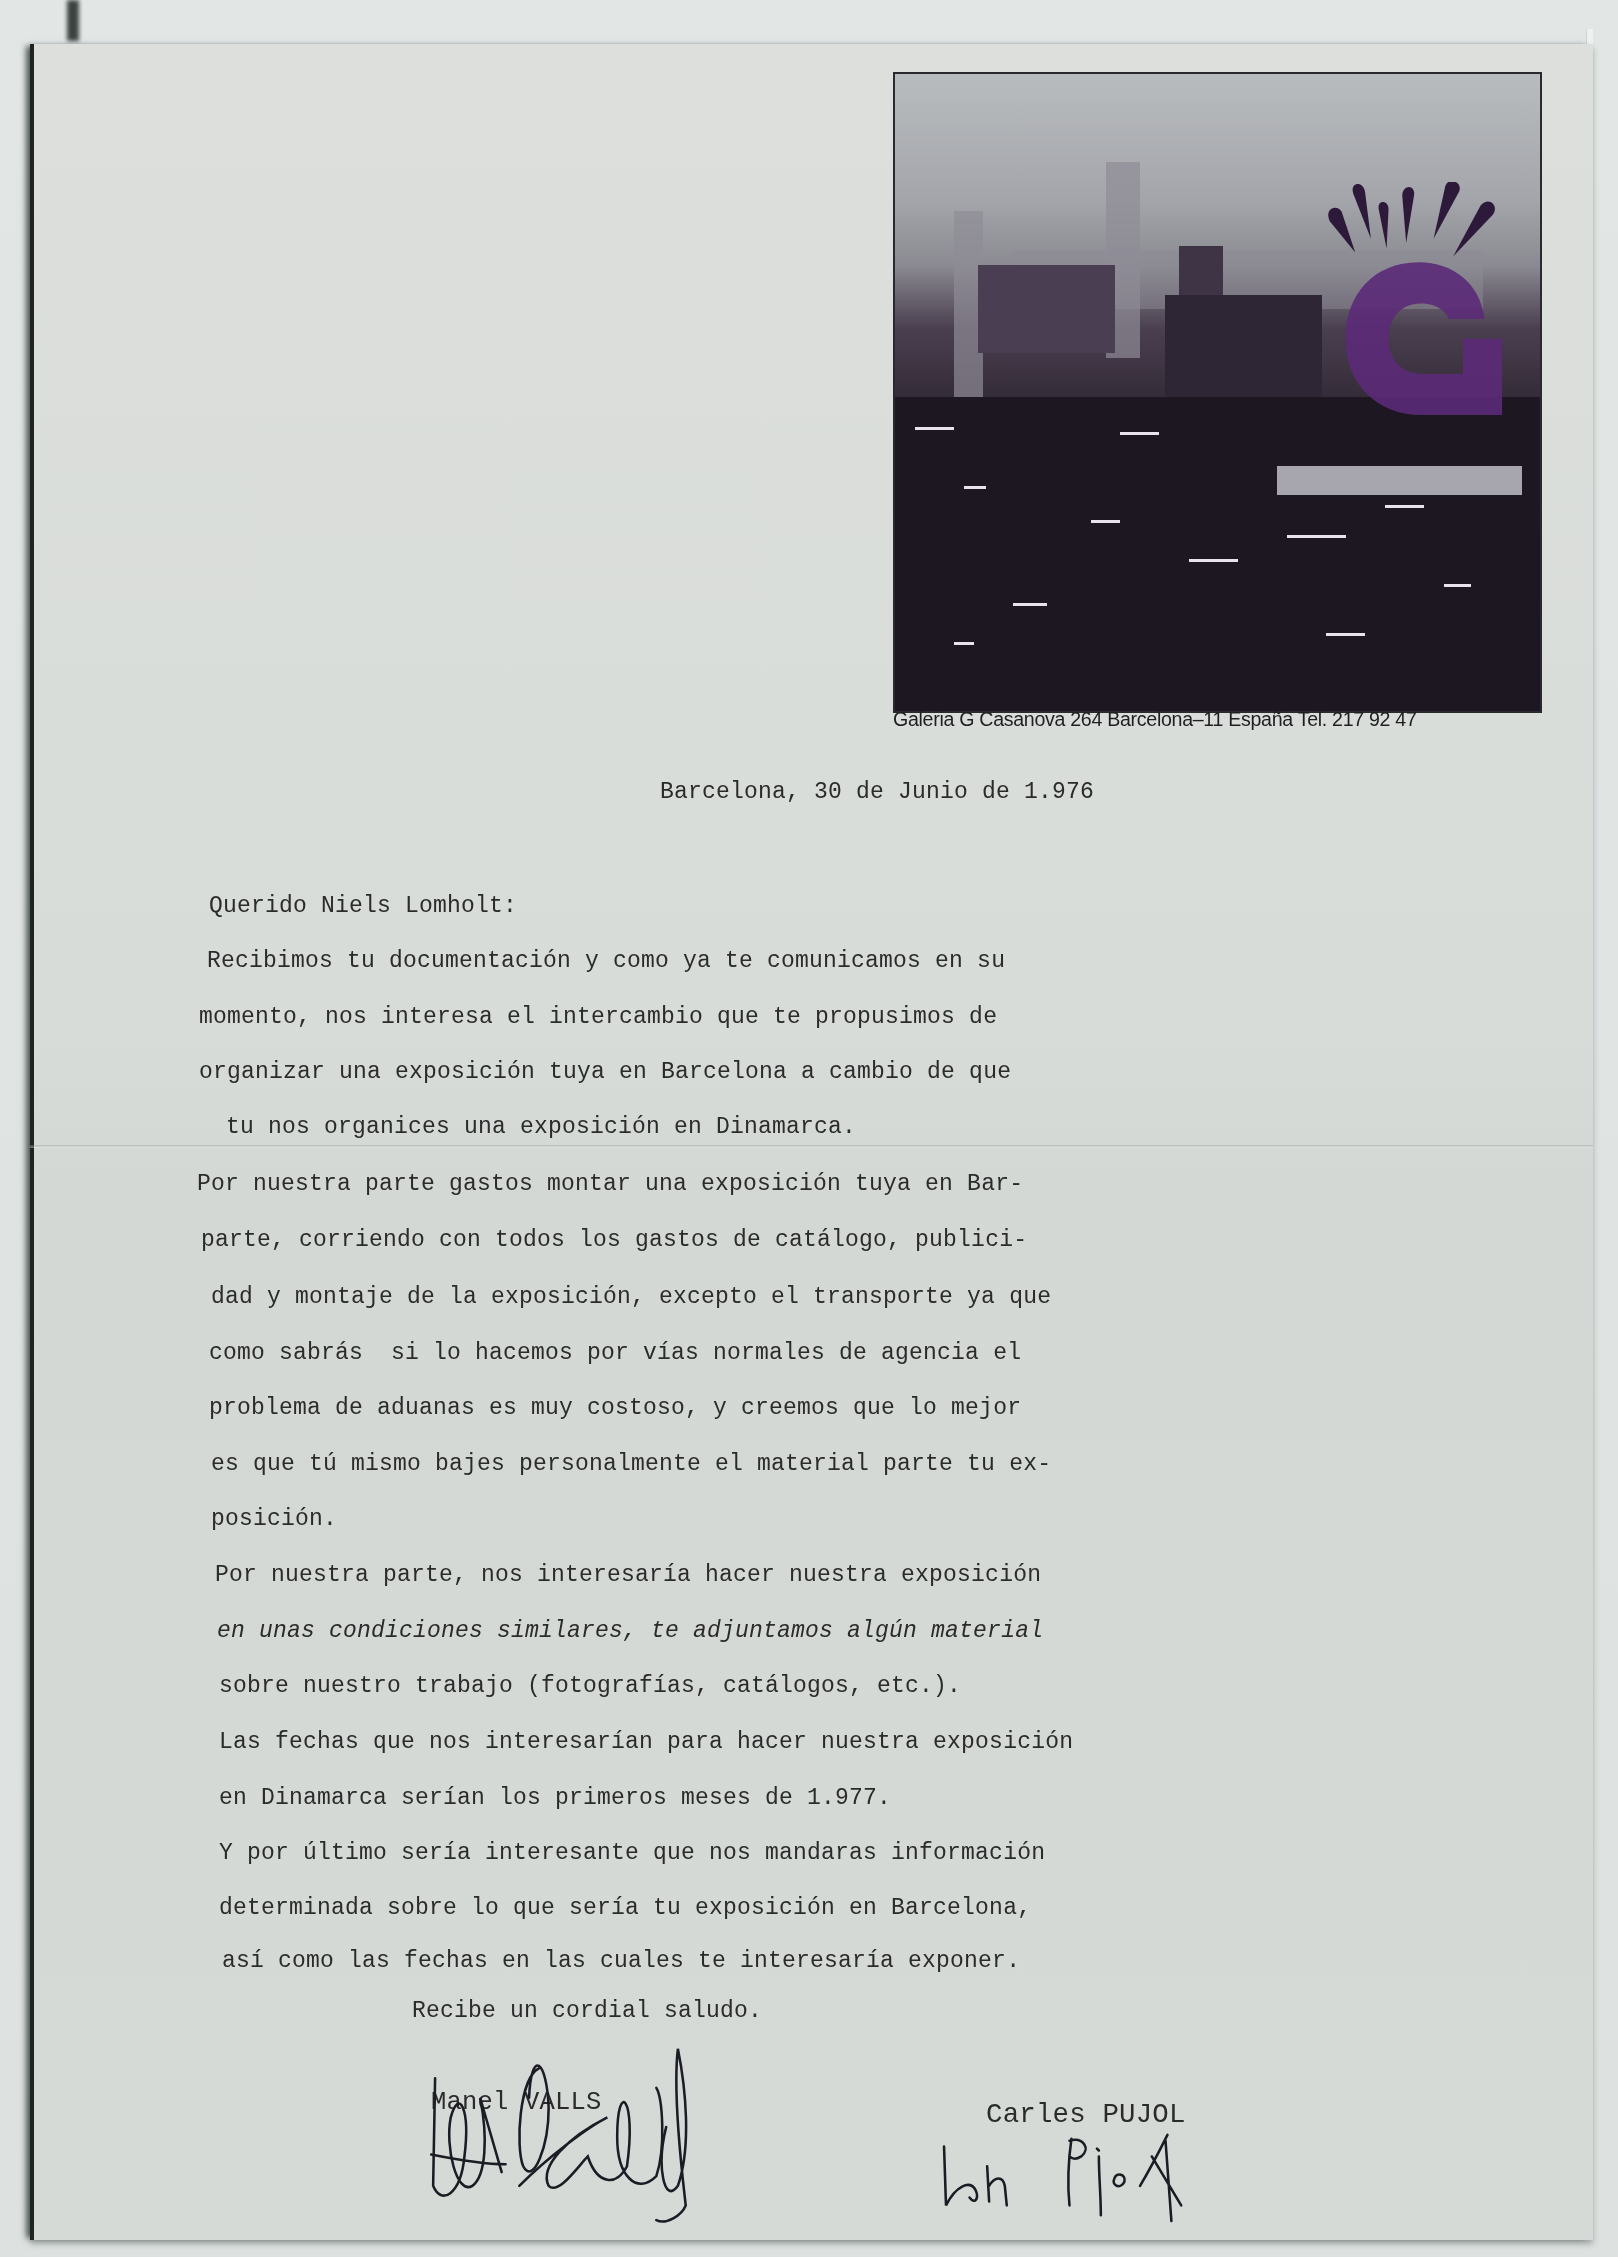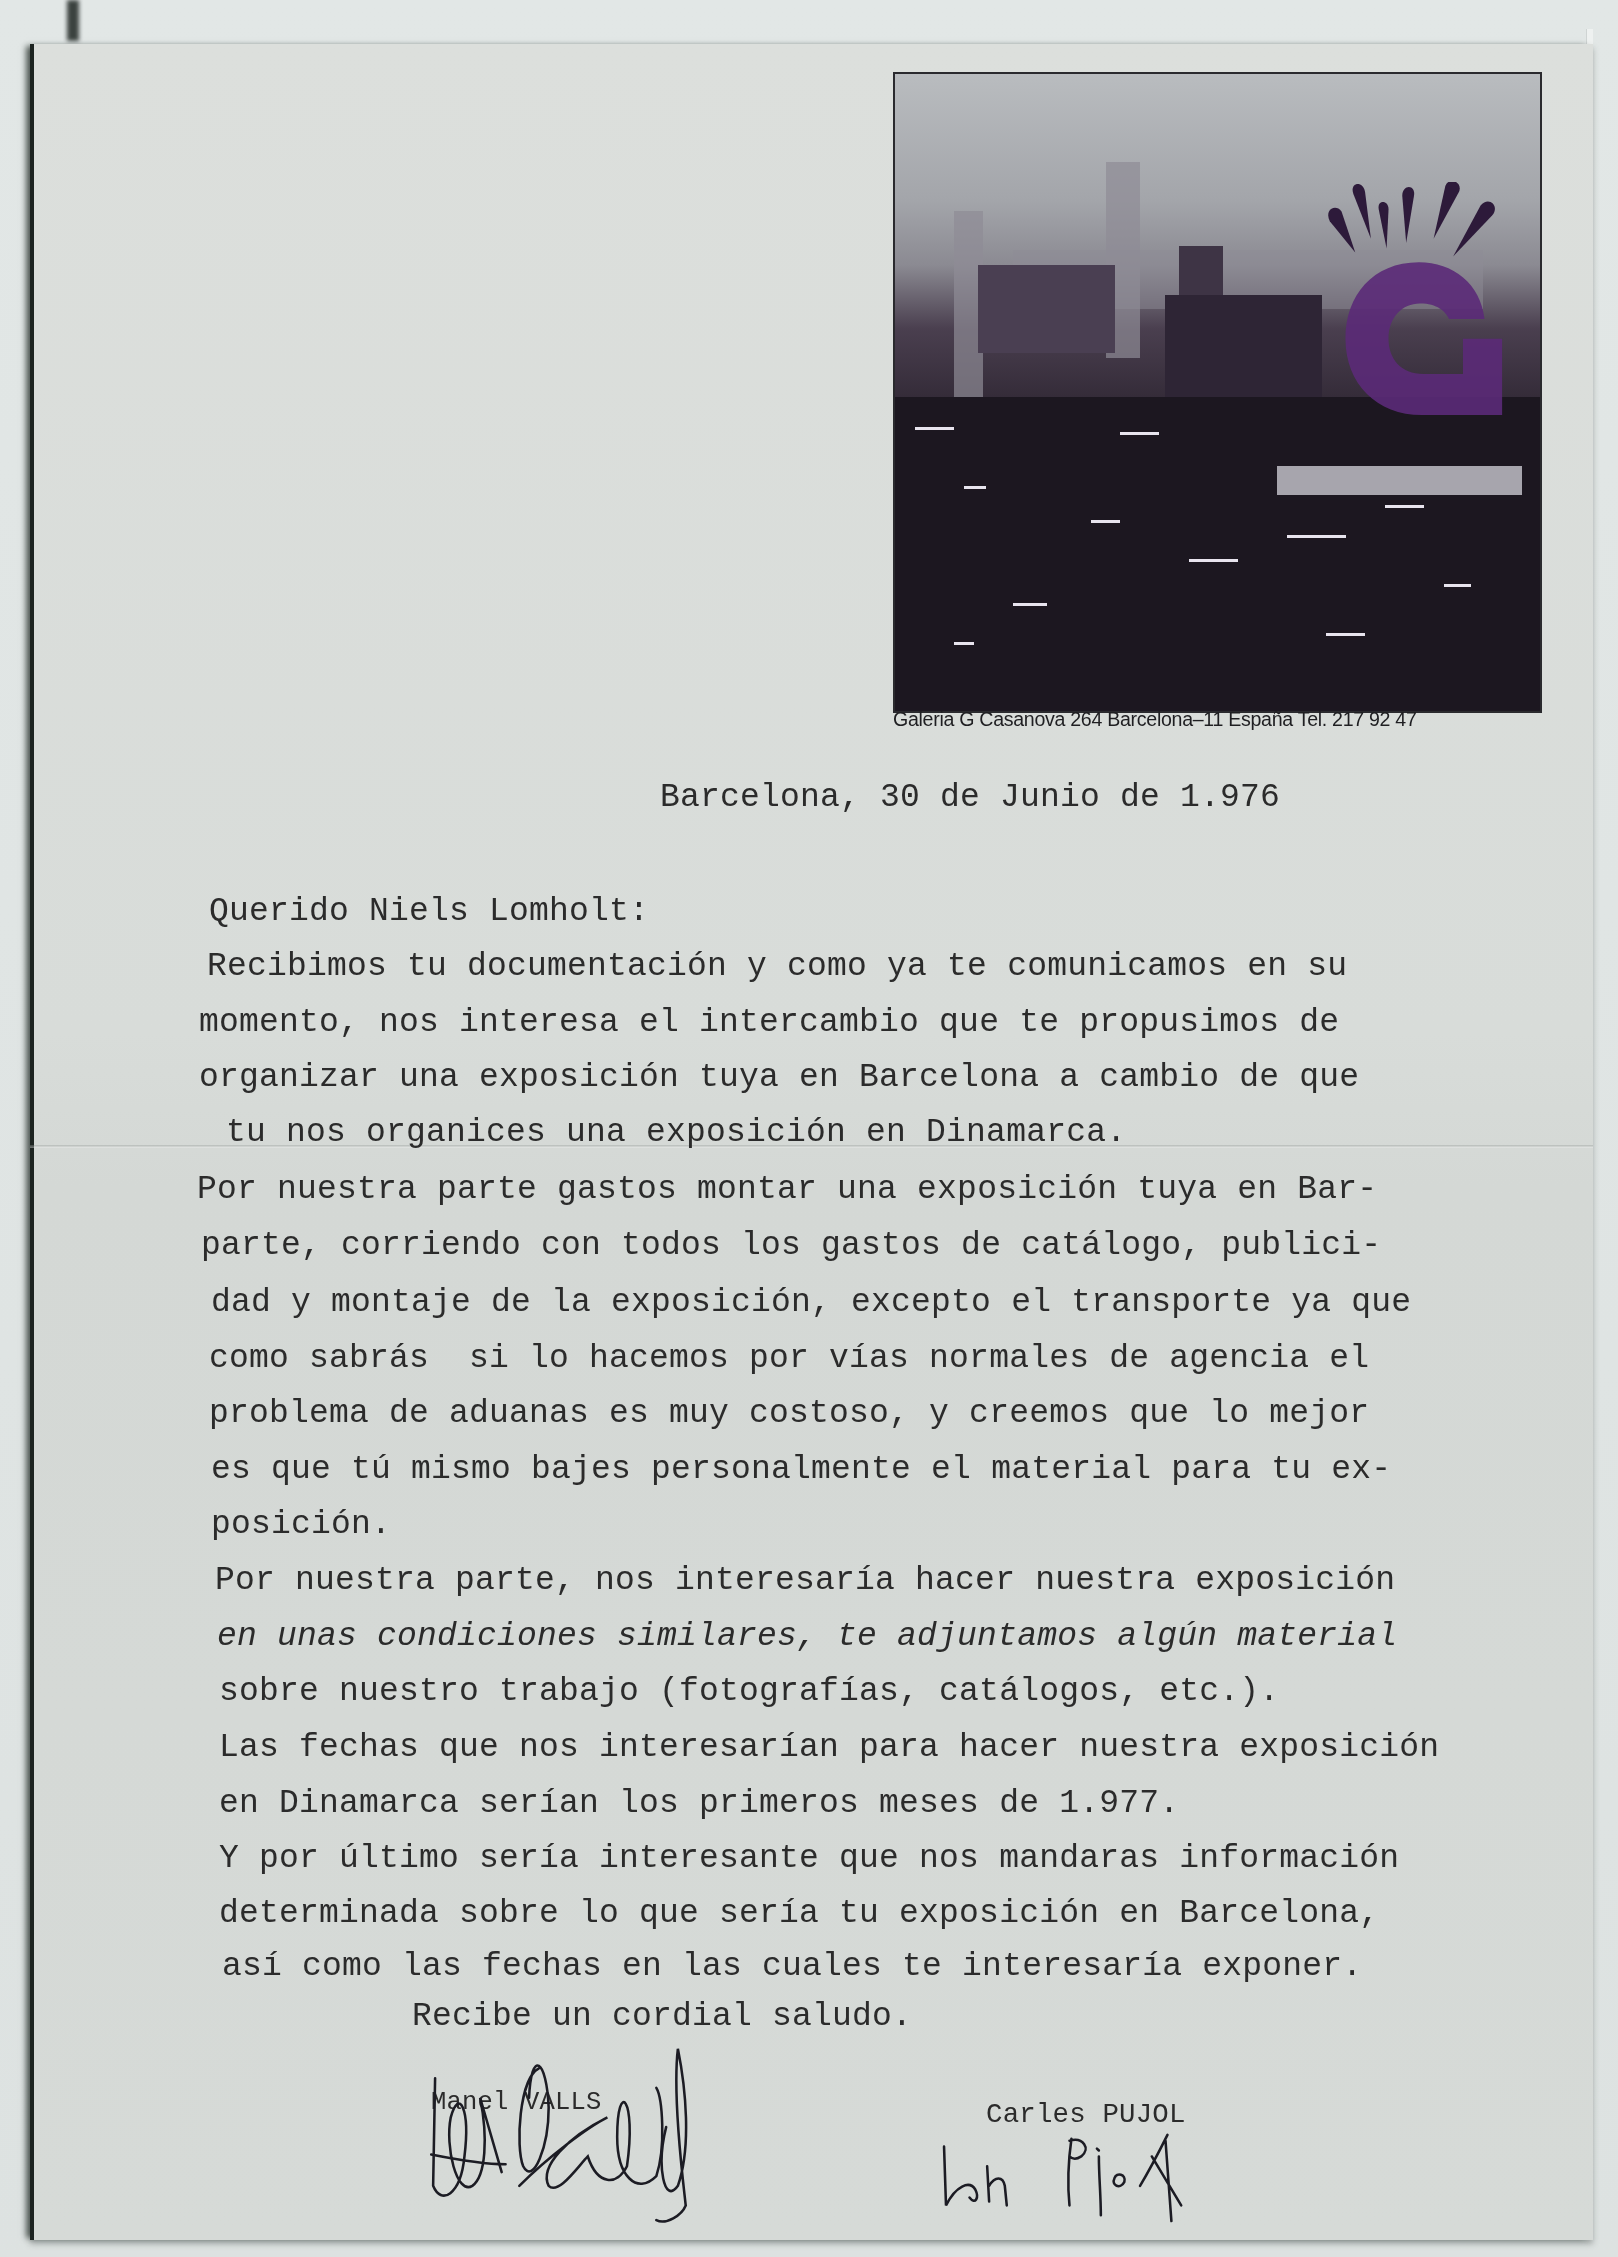--- a/index.html
+++ b/index.html
@@ -45,21 +45,21 @@
   .photo .light { position:absolute; background:#e8e4ee; height:2.9px; }
   .logo-g {
     position:absolute; left:421px; top:108px; width:196px; height:235px;
   }
   .caption {
     position:absolute; left:893px; top:708px; width:649px;
     font-family:"Liberation Sans", "DejaVu Sans", sans-serif;
     font-size:19.6px; color:#1f1f22; letter-spacing:-0.3px; white-space:nowrap;
   }
   .typed {
-    position:absolute; color:#2b2b2b; font-size:33px; white-space:pre;
+    position:absolute; color:#2b2b2b; font-size:23px; white-space:pre;
     letter-spacing:0.2px;
   }
   .sig { position:absolute; }
 </style>
 </head>
 <body>
 
 <div class="under-sheet"></div>
 <div class="under-edge-top"></div>
 <div class="under-edge-right"></div>
@@ -109,21 +109,21 @@
 
 <div class="typed" style="left:207px;top:948px;">Recibimos tu documentación y como ya te comunicamos en su</div>
 <div class="typed" style="left:199px;top:1004px;">momento, nos interesa el intercambio que te propusimos de</div>
 <div class="typed" style="left:199px;top:1059px;">organizar una exposición tuya en Barcelona a cambio de que</div>
 <div class="typed" style="left:196px;top:1114px;margin-left:30px;">tu nos organices una exposición en Dinamarca.</div>
 <div class="typed" style="left:197px;top:1171px;">Por nuestra parte gastos montar una exposición tuya en Bar-</div>
 <div class="typed" style="left:201px;top:1227px;">parte, corriendo con todos los gastos de catálogo, publici-</div>
 <div class="typed" style="left:203px;top:1284px;margin-left:8px;">dad y montaje de la exposición, excepto el transporte ya que</div>
 <div class="typed" style="left:209px;top:1340px;">como sabrás  si lo hacemos por vías normales de agencia el</div>
 <div class="typed" style="left:209px;top:1395px;">problema de aduanas es muy costoso, y creemos que lo mejor</div>
-<div class="typed" style="left:211px;top:1451px;">es que tú mismo bajes personalmente el material para tu ex-</div>
+<div class="typed" style="left:211px;top:1451px;">es que tú mismo bajes personalmente el material parte tu ex-</div>
 <div class="typed" style="left:211px;top:1506px;">posición.</div>
 <div class="typed" style="left:215px;top:1562px;">Por nuestra parte, nos interesaría hacer nuestra exposición</div>
 <div class="typed" style="left:217px;top:1618px;font-style:italic;">en unas condiciones similares, te adjuntamos algún material</div>
 <div class="typed" style="left:219px;top:1673px;">sobre nuestro trabajo (fotografías, catálogos, etc.).</div>
 <div class="typed" style="left:219px;top:1729px;">Las fechas que nos interesarían para hacer nuestra exposición</div>
 <div class="typed" style="left:219px;top:1785px;">en Dinamarca serían los primeros meses de 1.977.</div>
 <div class="typed" style="left:219px;top:1840px;">Y por último sería interesante que nos mandaras información</div>
 <div class="typed" style="left:219px;top:1895px;">determinada sobre lo que sería tu exposición en Barcelona,</div>
 <div class="typed" style="left:222px;top:1948px;">así como las fechas en las cuales te interesaría exponer.</div>
 

